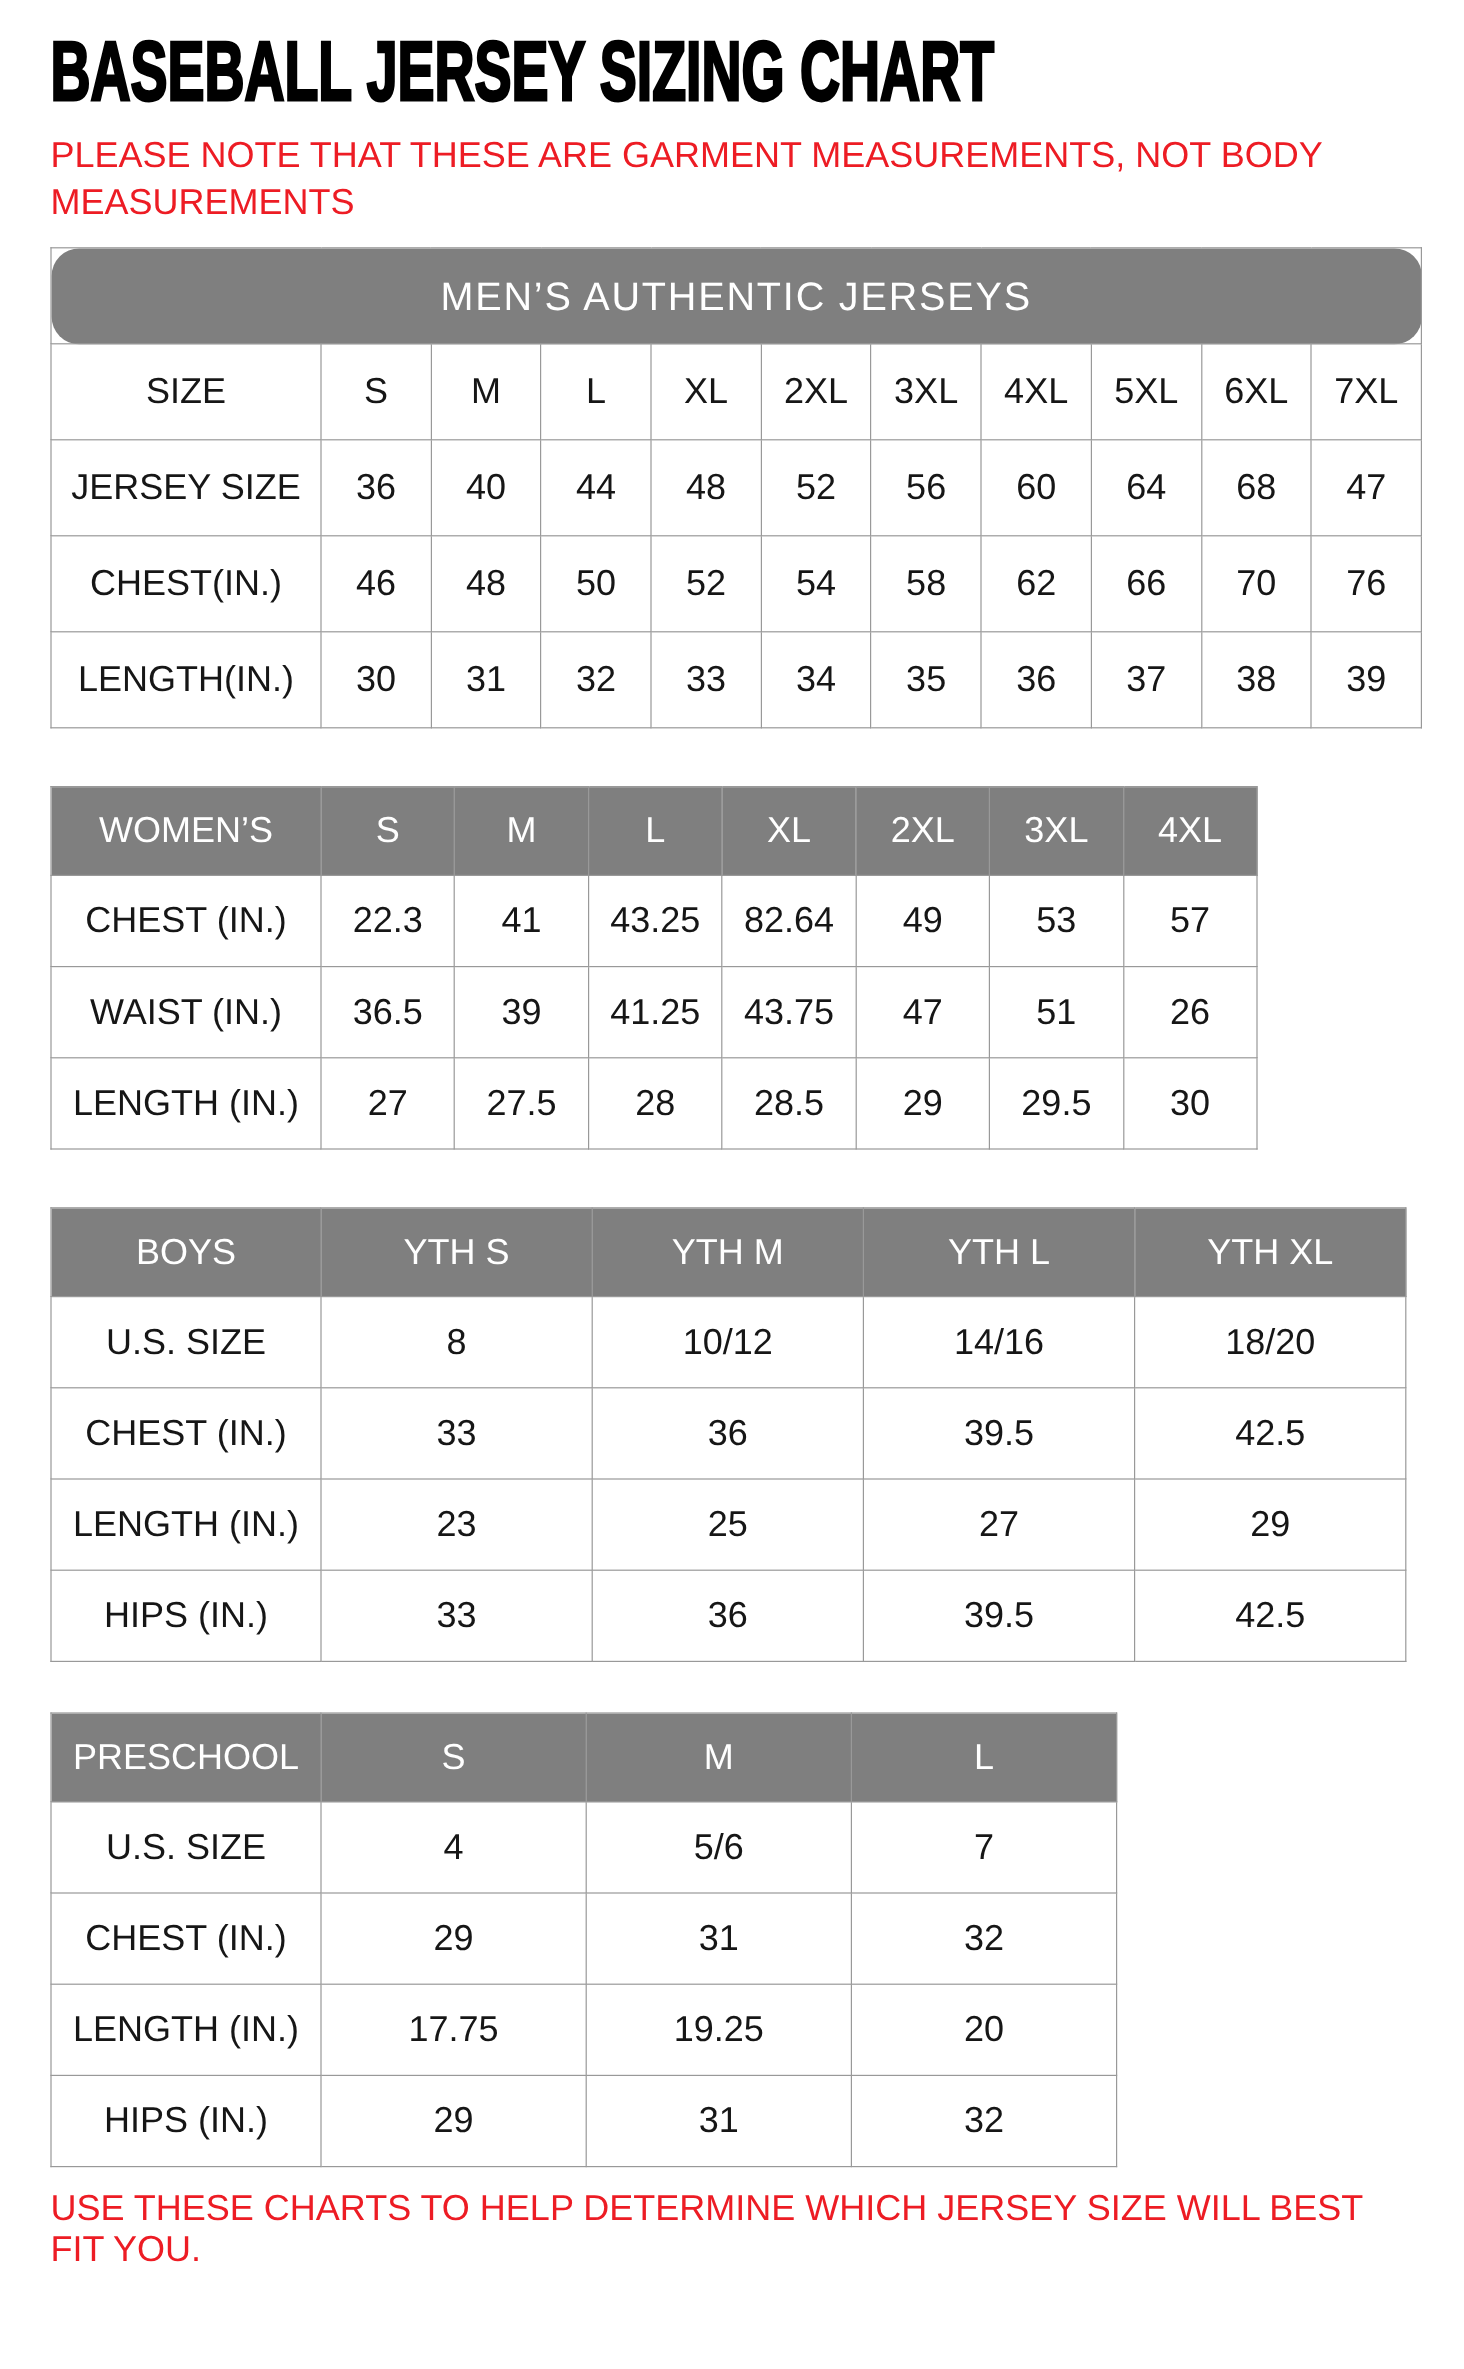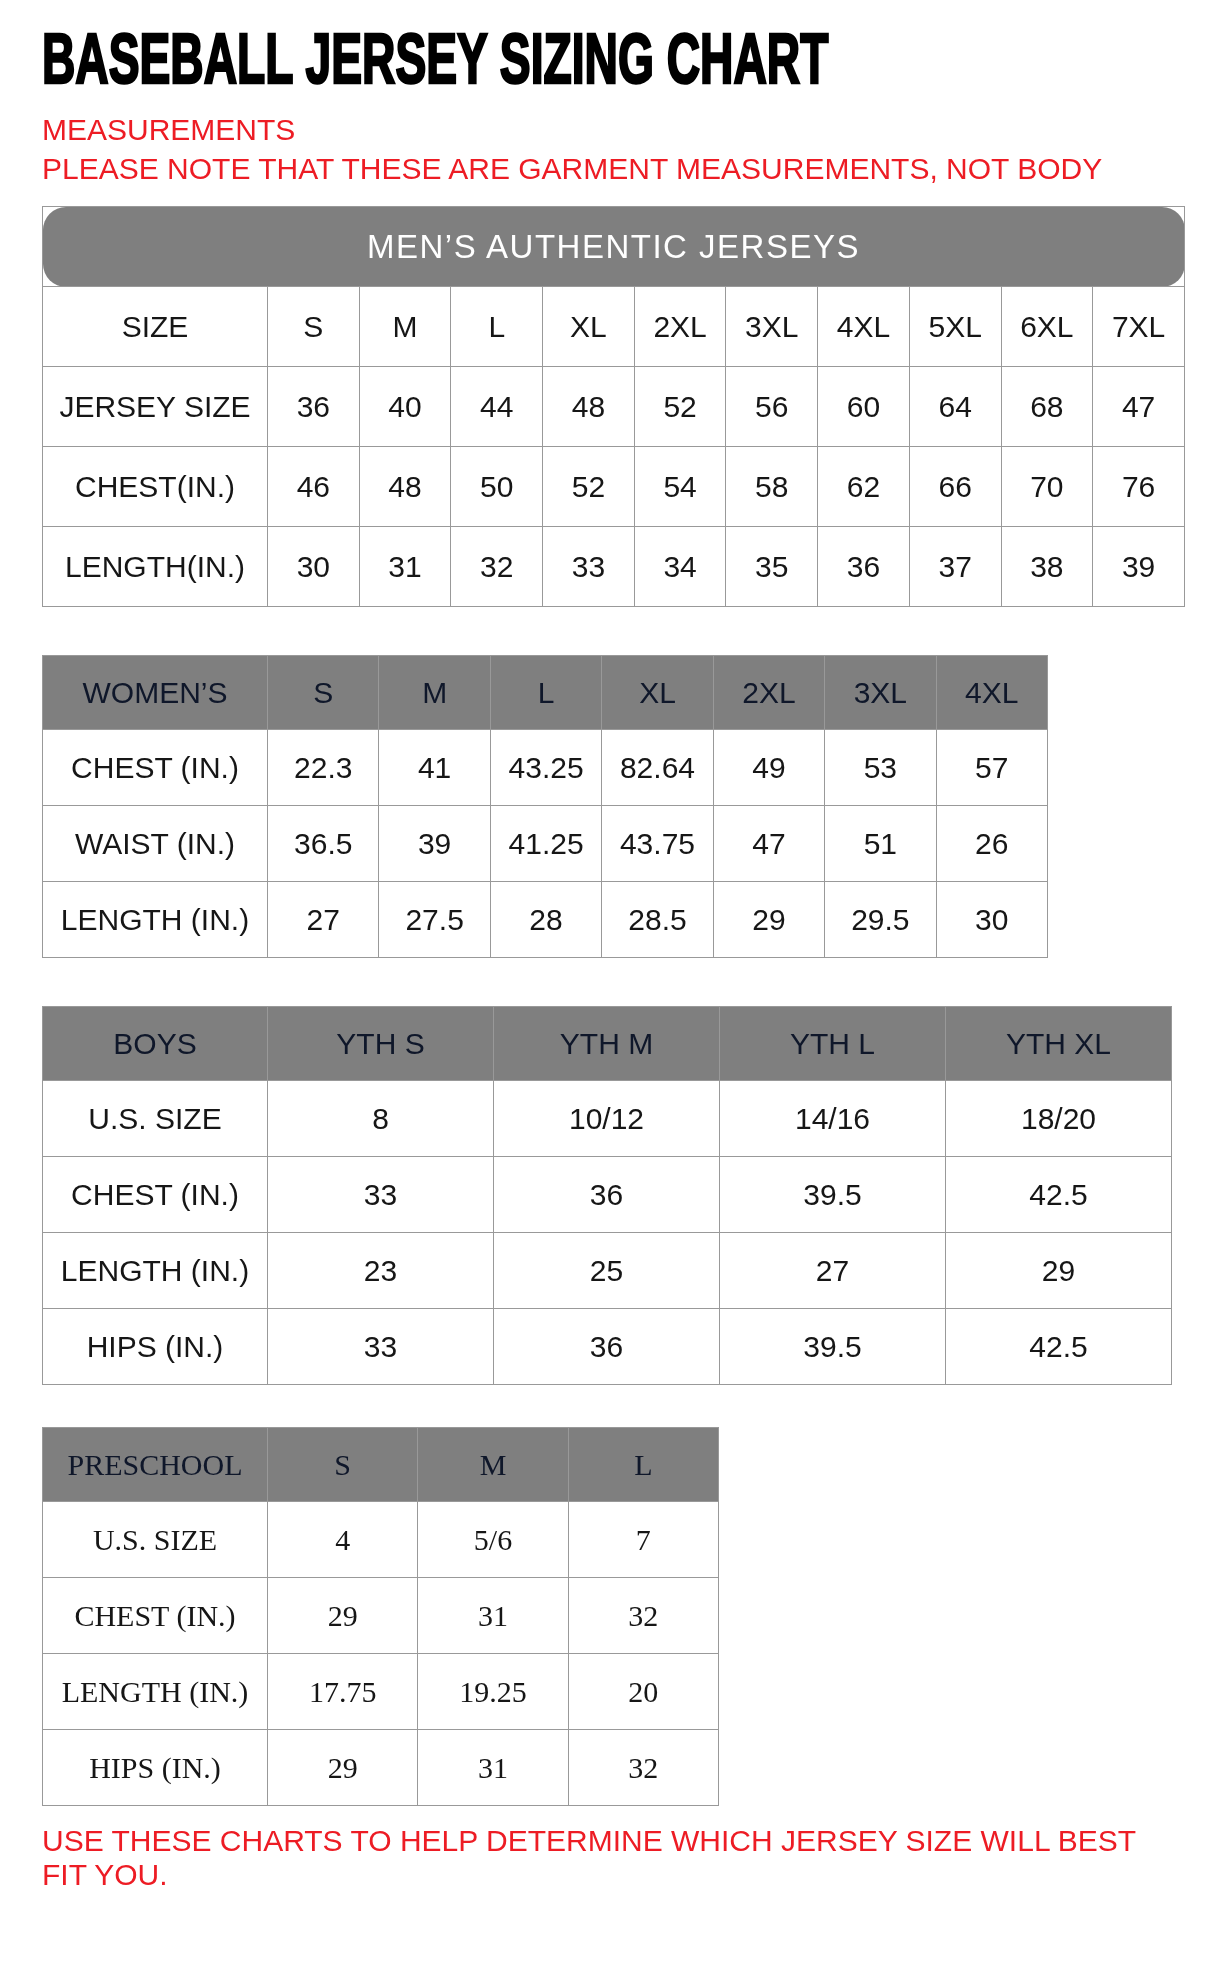--- a/index.html
+++ b/index.html
@@ -42,21 +42,21 @@
     font-weight:normal;
   }
   .note-line{display:block;}
   .size-table{
     border-collapse:collapse;
     table-layout:fixed;
   }
   .tbl-men{width:1143px;margin-bottom:48px;}
   .tbl-women{width:1006px;margin-bottom:48px;}
   .tbl-boys{width:1130px;margin-bottom:42px;}
-  .tbl-pre{width:677px;font-family:Liberation Serif, serif;}
+  .tbl-pre{width:889px;}
   .size-table th,.size-table td{
     border:1px solid var(--border);
     text-align:center;
     vertical-align:middle;
     font-weight:normal;
     font-size:30px;
     color:var(--text);
     padding:8px 4px;
     background:#ffffff;
   }
@@ -64,21 +64,21 @@
   tr.banner-row th{
     background:var(--gray);
     color:#ffffff;
     font-size:33px;
     letter-spacing:1.5px;
     height:80px;
     border-radius:23px;
   }
   tr.header-row th{
     background:var(--gray);
-    color:#0f172a;
+    color:#ffffff;
     height:74px;
   }
   tr.data-row{height:76px;padding-left:24px;}
   .tbl-men tr.data-row{height:80px;}
   .body-label{
     font-size:29px;
     padding:8px 2px;
     white-space:pre-line;
   }
   .footer-note{
@@ -89,22 +89,22 @@
   }
 </style>
 </head>
 <body>
 
 <div class="page">
 
   <h1 class="page-title"><span class="title-inner">BASEBALL JERSEY SIZING CHART</span></h1>
 
   <div class="note">
+    <span class="note-line">PLEASE NOTE THAT THESE ARE GARMENT MEASUREMENTS, NOT BODY</span>
     <span class="note-line">MEASUREMENTS</span>
-    <span class="note-line">PLEASE NOTE THAT THESE ARE GARMENT MEASUREMENTS, NOT BODY</span>
   </div>
 
   <table class="size-table tbl-men">
       <colgroup>
         <col class="label-col">
         <col>
         <col>
         <col>
         <col>
         <col>

